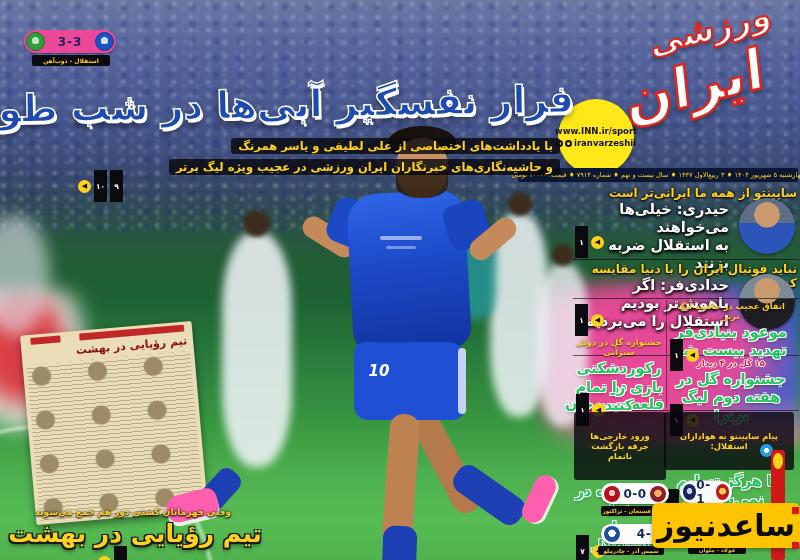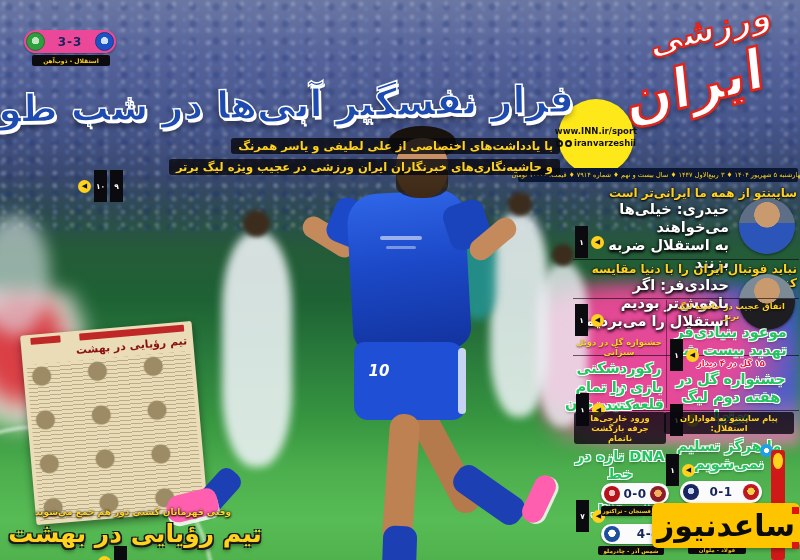--- a/index.html
+++ b/index.html
@@ -137,21 +137,21 @@
   
   .grid-cell{position:absolute;z-index:9;direction:rtl;text-align:center;}
   .g-kicker{font-size:8.3px;font-weight:bold;color:#ffd21e;text-shadow:0 1px 2px rgba(0,0,0,.7),0 0 2px #fff0;}
   .g-kicker.red{color:#e8143c;text-shadow:-1px 0 0 #fff,1px 0 0 #fff,0 -1px 0 #fff,0 1px 0 #fff;}
   .g-title{margin-top:2px;color:#22c55e;font-size:14.5px;font-weight:900;line-height:18px;
     text-shadow:-1px -1px 0 #fff,1px -1px 0 #fff,-1px 1px 0 #fff,1px 1px 0 #fff,0 2px 3px rgba(0,0,0,.35);}
   .g-chip{position:absolute;left:2px;bottom:-14px;}
 
   
   .b-kicker span{display:inline-block;background:rgba(8,8,14,.8);color:#ffd21e;font-size:8.3px;font-weight:bold;
-    padding:1px 5px;border-radius:3px;}
+    padding:19px 5px;border-radius:3px;}
 
   
   .pill{position:absolute;background:#fbfbfb;border-radius:12px;display:flex;align-items:center;
     justify-content:space-between;padding:0 3px;box-sizing:border-box;z-index:9;box-shadow:0 1px 2px rgba(0,0,0,.45);}
   .pill .sc{color:#16245c;font-weight:900;font-size:12px;letter-spacing:.5px;}
   .pill .lg{width:16px;height:16px;border-radius:50%;}
   .lg-navy{background:radial-gradient(circle at 50% 45%, #c8d4f0 0 26%, #17265e 28% 100%);}
   .lg-redgold{background:radial-gradient(circle at 50% 45%, #f2d24a 0 30%, #c01820 32% 100%);}
   .lg-red{background:radial-gradient(circle at 50% 45%, #f0c0c0 0 26%, #b5121b 28% 100%);}
   .lg-maroon{background:radial-gradient(circle at 50% 45%, #f0b060 0 30%, #8c1c28 32% 100%);}
@@ -372,21 +372,21 @@
     </div>
   </div>
 
   <div class="pill" style="left:601px;top:483px;width:68px;height:21px;">
     <div class="lg lg-red"></div>
     <div class="sc">0-0</div>
     <div class="lg lg-maroon"></div>
   </div>
   <div class="team-strip" style="left:601px;top:506px;width:68px;height:10px;">مس رفسنجان - تراکتور</div>
 
-  <div class="pill" style="left:680px;top:481px;width:82px;height:22px;">
+  <div class="pill" style="left:680px;top:481px;width:52px;height:22px;">
     <div class="lg lg-navy"></div>
     <div class="sc">0-1</div>
     <div class="lg lg-redgold"></div>
   </div>
   <div class="team-strip" style="left:688px;top:545px;width:58px;height:9px;">فولاد - ملوان</div>
 
   <div class="pill" style="left:601px;top:524px;width:62px;height:20px;">
     <div class="lg lg-shield"></div>
     <div class="sc">4-4</div>
   </div>

